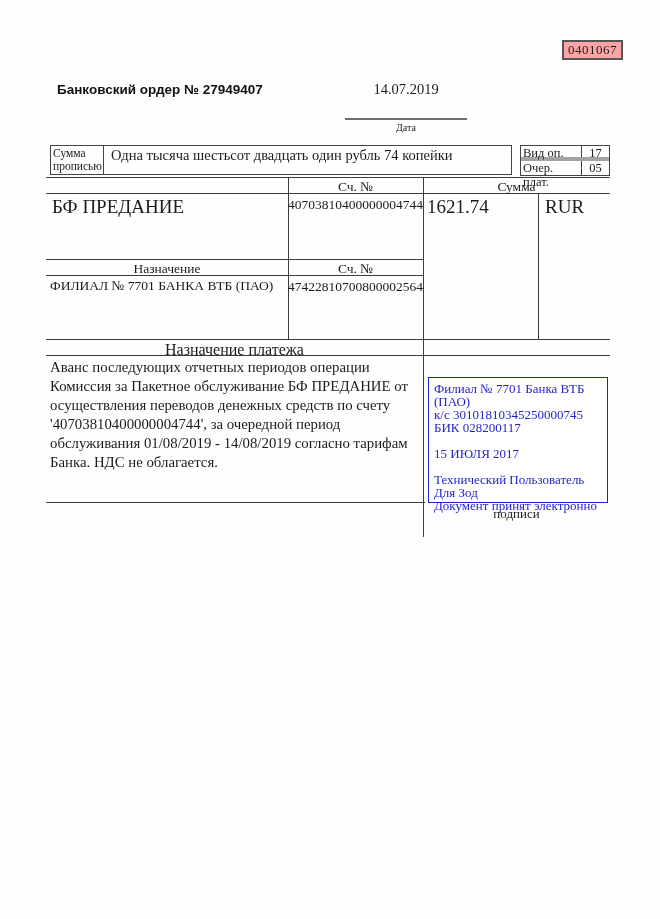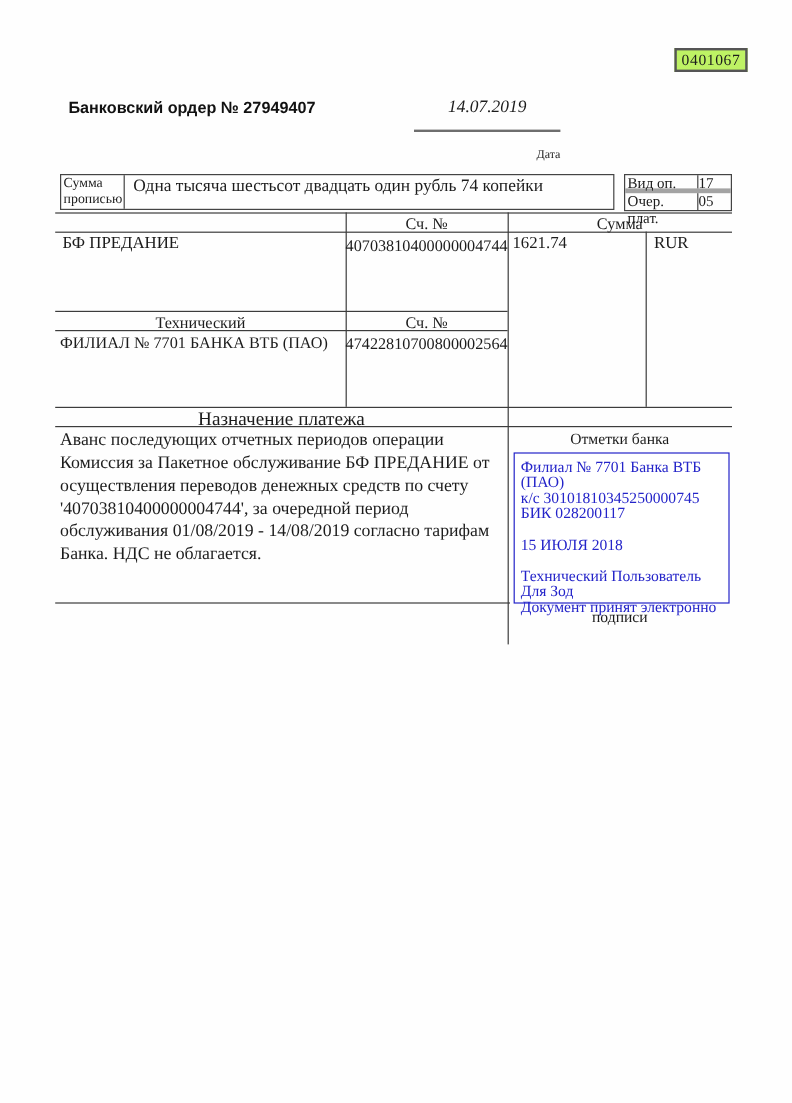--- a/index.html
+++ b/index.html
@@ -14,54 +14,54 @@
     height: 919px;
     background: #fefefe;
     overflow: hidden;
   }
   .hline { position: absolute; height: 1px; background: #3c3c3c; }
   .vline { position: absolute; width: 1px; background: #3c3c3c; }
 
   .form-code {
     position: absolute; left: 562px; top: 40px;
     border: 2px solid #555; padding: 0 4px;
-    font-size: 13px; letter-spacing: 0.5px; background: #bef264;
+    font-size: 13px; letter-spacing: 0.5px; background: #fca5a5;
   }
   .doc-title {
     position: absolute; left: 57px; top: 82px;
     font-family: "Liberation Sans", sans-serif;
     font-weight: bold; font-size: 13.5px; color: #111;
   }
   .date-block { position: absolute; left: 345px; top: 81px; width: 122px; text-align: center; }
-  .date-value { font-size: 14.5px; padding-bottom: 10px; border-bottom: 2px solid #6e6e6e; font-style: italic; }
-  .date-label { font-size: 10px; margin-top: 14px; color: #222; text-align: right; }
+  .date-value { font-size: 14.5px; padding-bottom: 20px; border-bottom: 2px solid #6e6e6e; }
+  .date-label { font-size: 10px; margin-top: 2px; color: #222; }
 
   
   .amount-box {
     position: absolute; left: 50px; top: 145px; width: 462px; height: 30px;
     border: 1px solid #444; display: flex;
   }
   .amount-label {
     width: 53px; border-right: 1px solid #444;
     font-size: 11.5px; line-height: 13px; padding: 1px 2px;
   }
   .amount-words { flex: 1; font-size: 14.5px; padding: 1px 7px; }
 
   
   .vidop-box {
     position: absolute; left: 520px; top: 145px; width: 90px; height: 31px;
     border: 1px solid #444; font-size: 12.5px;
   }
   .vidop-row { display: flex; height: 14px; line-height: 14px; }
   .vidop-row.first { border-bottom: 4px solid #a3a3a3; height: 15px; line-height: 14px; }
   .vidop-label { width: 61px; border-right: 1px solid #444; padding-left: 2px; }
-  .vidop-value { flex: 1; }
+  .vidop-value { flex: 1; text-align: center; }
 
   .col-header { position: absolute; font-size: 13.5px; text-align: center; }
-  .cell-text  { position: absolute; font-size: 14px; }
+  .cell-text  { position: absolute; font-size: 19px; }
   .acct-text  { position: absolute; font-size: 13.5px; text-align: center; }
 
   .purpose-text {
     position: absolute; left: 50px; top: 358px; width: 378px;
     font-size: 14.8px; line-height: 19px;
   }
 
   .stamp-box {
     position: absolute; left: 428px; top: 377px; width: 180px; height: 126px;
     border: 1px solid #2323c8; color: #2424c9;
@@ -116,35 +116,34 @@
   <div class="vline" style="left:538px; top:193px; height:146px;"></div>
 
   <div class="col-header" style="left:288px; top:179px; width:135px;">Сч. №</div>
   <div class="col-header" style="left:423px; top:179px; width:187px;">Сумма</div>
 
   <div class="cell-text" style="left:52px; top:196px;">БФ ПРЕДАНИЕ</div>
   <div class="acct-text" style="left:288px; top:197px; width:135px;">40703810400000004744</div>
   <div class="cell-text" style="left:427px; top:196px;">1621.74</div>
   <div class="cell-text" style="left:545px; top:196px;">RUR</div>
 
-  <div class="col-header" style="left:46px; top:261px; width:242px;">Технический</div>
+  <div class="col-header" style="left:46px; top:261px; width:242px;">Назначение</div>
   <div class="col-header" style="left:288px; top:261px; width:135px;">Сч. №</div>
 
   <div class="cell-text" style="left:50px; top:278px; font-size:13.5px;">ФИЛИАЛ № 7701 БАНКА ВТБ (ПАО)</div>
   <div class="acct-text" style="left:288px; top:279px; width:135px;">47422810700800002564</div>
 
   <div class="col-header" style="left:46px; top:341px; width:377px; font-size:16px;">Назначение платежа</div>
   <div class="purpose-text">Аванс последующих отчетных периодов операции Комиссия за Пакетное обслуживание БФ ПРЕДАНИЕ от осуществления переводов денежных средств по счету '40703810400000004744', за очередной период обслуживания 01/08/2019 - 14/08/2019 согласно тарифам Банка. НДС не облагается.</div>
 
-  <div class="col-header" style="left:423px; top:358px; width:187px; font-size:13px;">Отметки банка</div>
   <div class="stamp-box">
     <div class="stamp-line">Филиал № 7701 Банка ВТБ (ПАО)</div>
     <div class="stamp-line">к/с 30101810345250000745</div>
     <div class="stamp-line">БИК 028200117</div>
     <div class="stamp-line"></div>
-    <div class="stamp-line">15 ИЮЛЯ 2018</div>
+    <div class="stamp-line">15 ИЮЛЯ 2017</div>
     <div class="stamp-line"></div>
     <div class="stamp-line">Технический Пользователь Для Зод</div>
     <div class="stamp-line">Документ принят электронно</div>
   </div>
   <div class="signatures">подписи</div>
 
 </div>
 
 </body></html>

